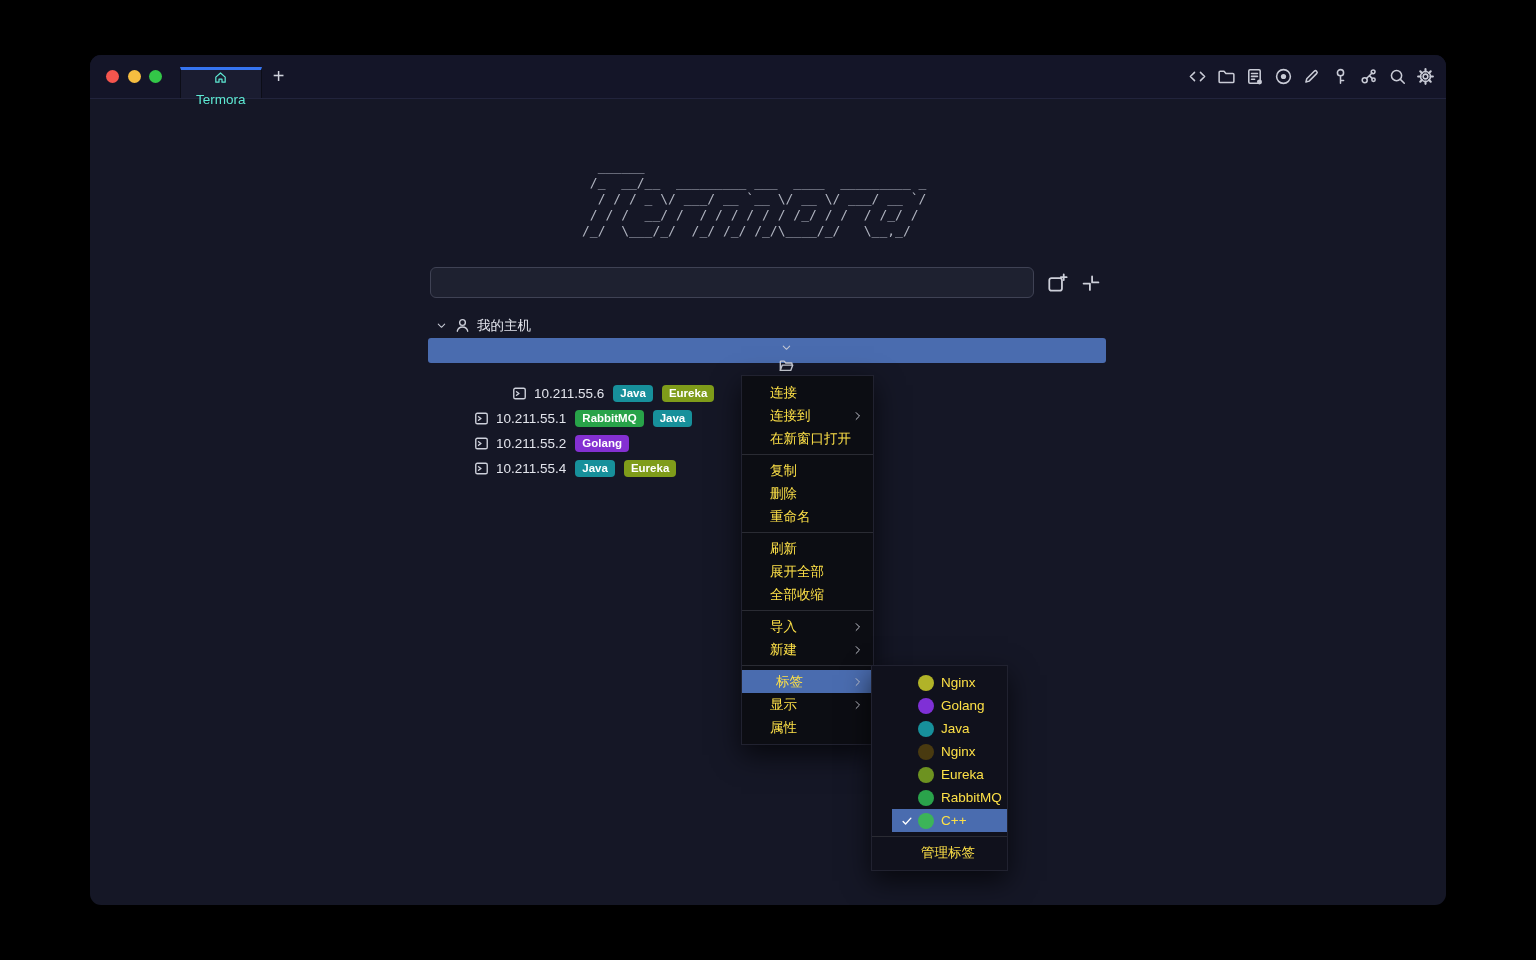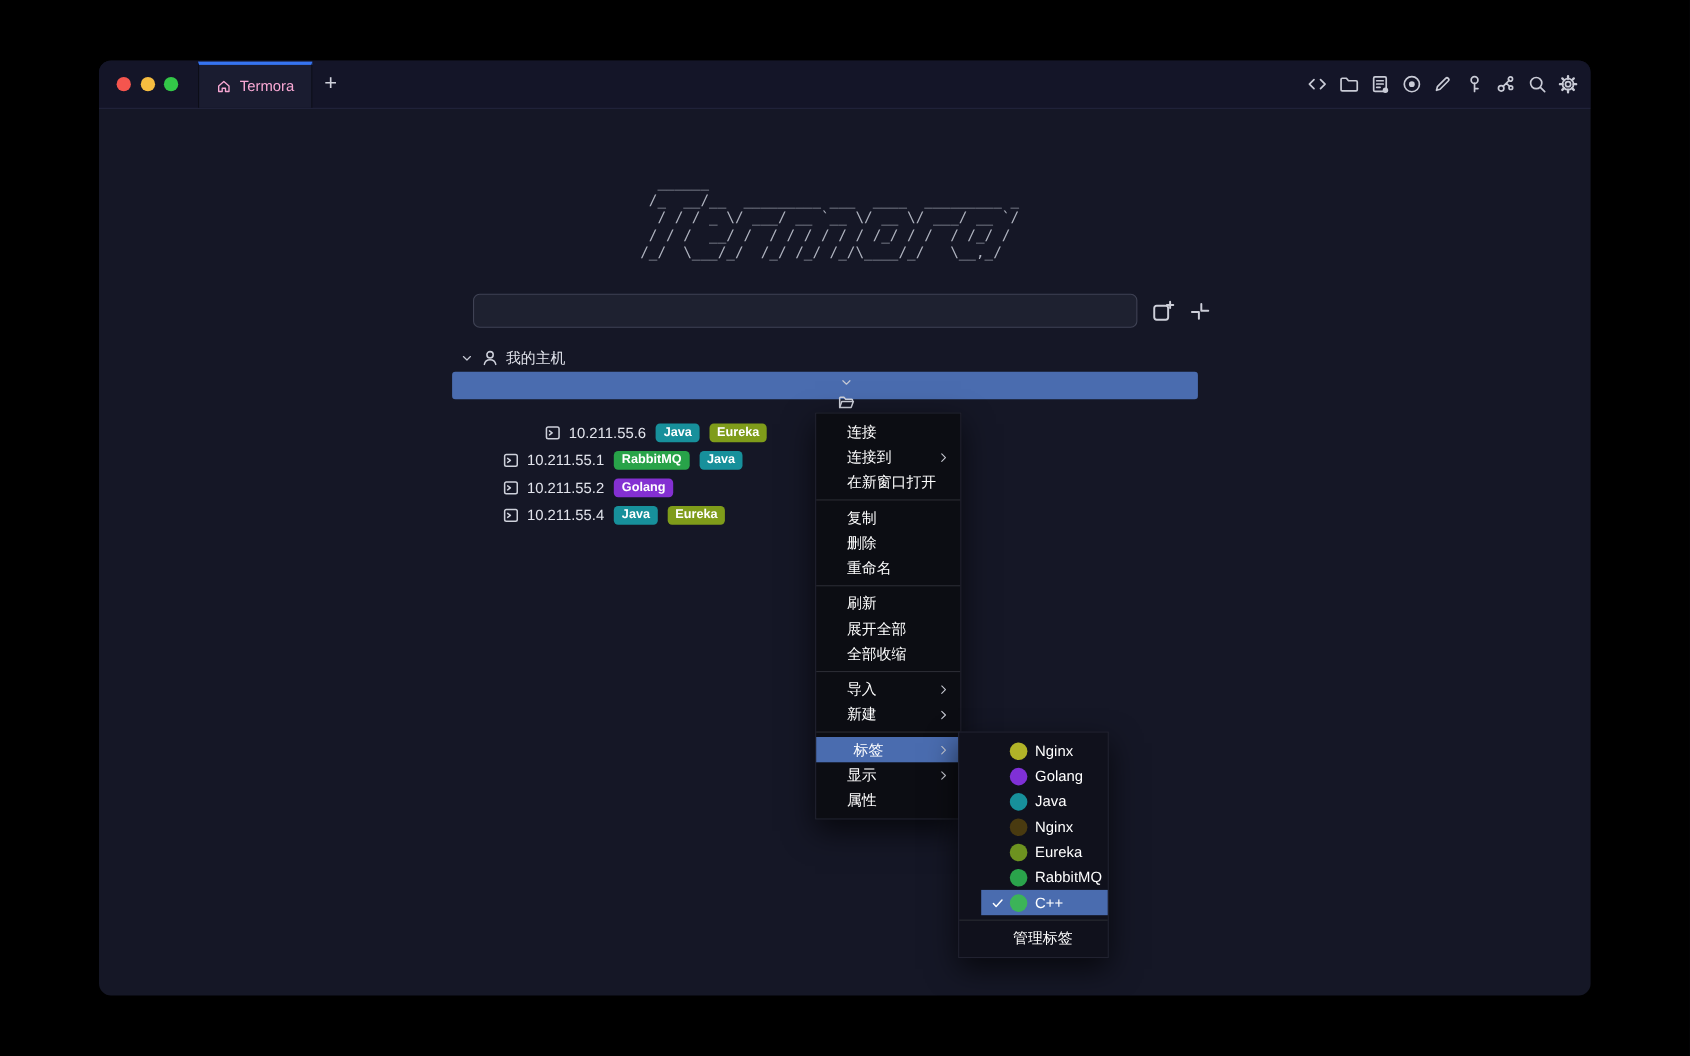--- a/index.html
+++ b/index.html
@@ -6,55 +6,55 @@
   body{width:1536px;height:960px;position:relative;overflow:hidden;
        font-family:"Liberation Sans",sans-serif;}
   .window{position:absolute;left:90px;top:55px;width:1356px;height:850px;
           background:#151726;border-radius:11px;overflow:hidden;
           box-shadow:0 30px 80px rgba(0,0,0,.95);}
   
   .titlebar{position:absolute;left:0;top:0;right:0;height:43px;background:#141528;
             border-bottom:1px solid #22243c;display:flex;align-items:stretch;}
   .lights{display:flex;align-items:center;gap:8.5px;padding:0 18px 0 16px;}
   .light{width:13px;height:13px;border-radius:50%;}
-  .tab{display:flex;align-items:center;gap:7px;padding:0 15px;margin-top:1px;
+  .tab{display:flex;align-items:center;gap:7px;padding:0 15px;margin-top:12px;
        background:#1a1c30;border-top:3px solid #3674f0;
        border-left:1px solid #0c0d17;border-right:1px solid #0c0d17;
-       color:#f9a8d4;font-size:13.5px;}
+       color:#5eead4;font-size:13.5px;flex-direction:column;}
   .newtab{width:34px;display:flex;align-items:center;justify-content:center;
           color:#cfd1db;font-size:20px;font-weight:300;background:none;border:none;}
   .toolbar{margin-left:auto;display:flex;align-items:center;gap:9.5px;
            padding-right:11px;color:#c9cbd6;}
   .tbtn{width:19px;height:19px;display:flex;align-items:center;justify-content:center;}
   svg.icn{display:block;width:100%;height:100%;fill:none;stroke:currentColor;
           stroke-width:1.3;stroke-linecap:round;stroke-linejoin:round;}
   svg.icn .fill{fill:currentColor;stroke:none;}
   
   .ascii{position:absolute;left:492px;top:104px;margin:0;white-space:pre;
          font-family:"DejaVu Sans Mono",monospace;font-size:13px;line-height:16px;
          color:#b0b4c0;}
   .qc-input{position:absolute;left:340px;top:212px;width:604px;height:31px;
             box-sizing:border-box;background:#1e2130;border:1px solid #3f4254;
             border-radius:6px;color:#e3e5ee;padding:0 10px;font-size:13px;outline:none;}
   .qc-icons{position:absolute;left:956px;top:217px;display:flex;gap:12px;color:#cdcfd9;}
   .qc-icons .tbtn{width:22px;height:22px;}
   
-  .tree{position:absolute;left:321px;top:258px;width:678px;}
+  .tree{position:absolute;left:338px;top:258px;width:678px;}
   .trow{height:25px;display:flex;align-items:center;border-radius:3px;
         color:#e2e4ec;font-size:13.5px;}
   .trow.selected{background:#4a6caf;}
   .slot{flex:0 0 19px;width:19px;height:13px;display:flex;align-items:center;color:#c6c9d4;}
   .slot svg{width:13px;height:13px;}
   .ticon{flex:0 0 17px;width:17px;height:17px;margin-right:6px;color:#ced1db;}
   .tlabel{white-space:nowrap;}
   .badge{margin-left:9px;padding:2px 7px;border-radius:4px;font-size:11.5px;
          font-weight:700;color:#fff;line-height:1.2;white-space:nowrap;}
   
   .menu{position:absolute;box-sizing:border-box;padding:5px 0;
-        background:#0c0d13;border:1px solid #212230;color:#ffffff;
+        background:#0c0d13;border:1px solid #212230;color:#fde047;
         font-size:13.5px;box-shadow:0 10px 26px rgba(0,0,0,.65);}
   #ctx-menu{left:651px;top:320px;width:133px;}
   .mitem{height:23px;display:flex;align-items:center;padding:0 9px 0 28px;}
   .mitem.hl{background:#4a6caf;padding-left:34px;}
   .marrow{margin-left:auto;width:12px;height:12px;color:#c7c9d2;}
   .msep{height:1px;background:#2a2b33;margin:4px 0;}
   #tag-menu{left:781px;top:610px;width:137px;background:#10111c;}
   .smitem{height:23px;display:flex;align-items:center;padding:0 8px 0 9px;margin-left:20px;}
   .smitem.hl{background:#4a6caf;}
   .scheck{flex:0 0 17px;width:17px;display:flex;align-items:center;color:#fff;}

